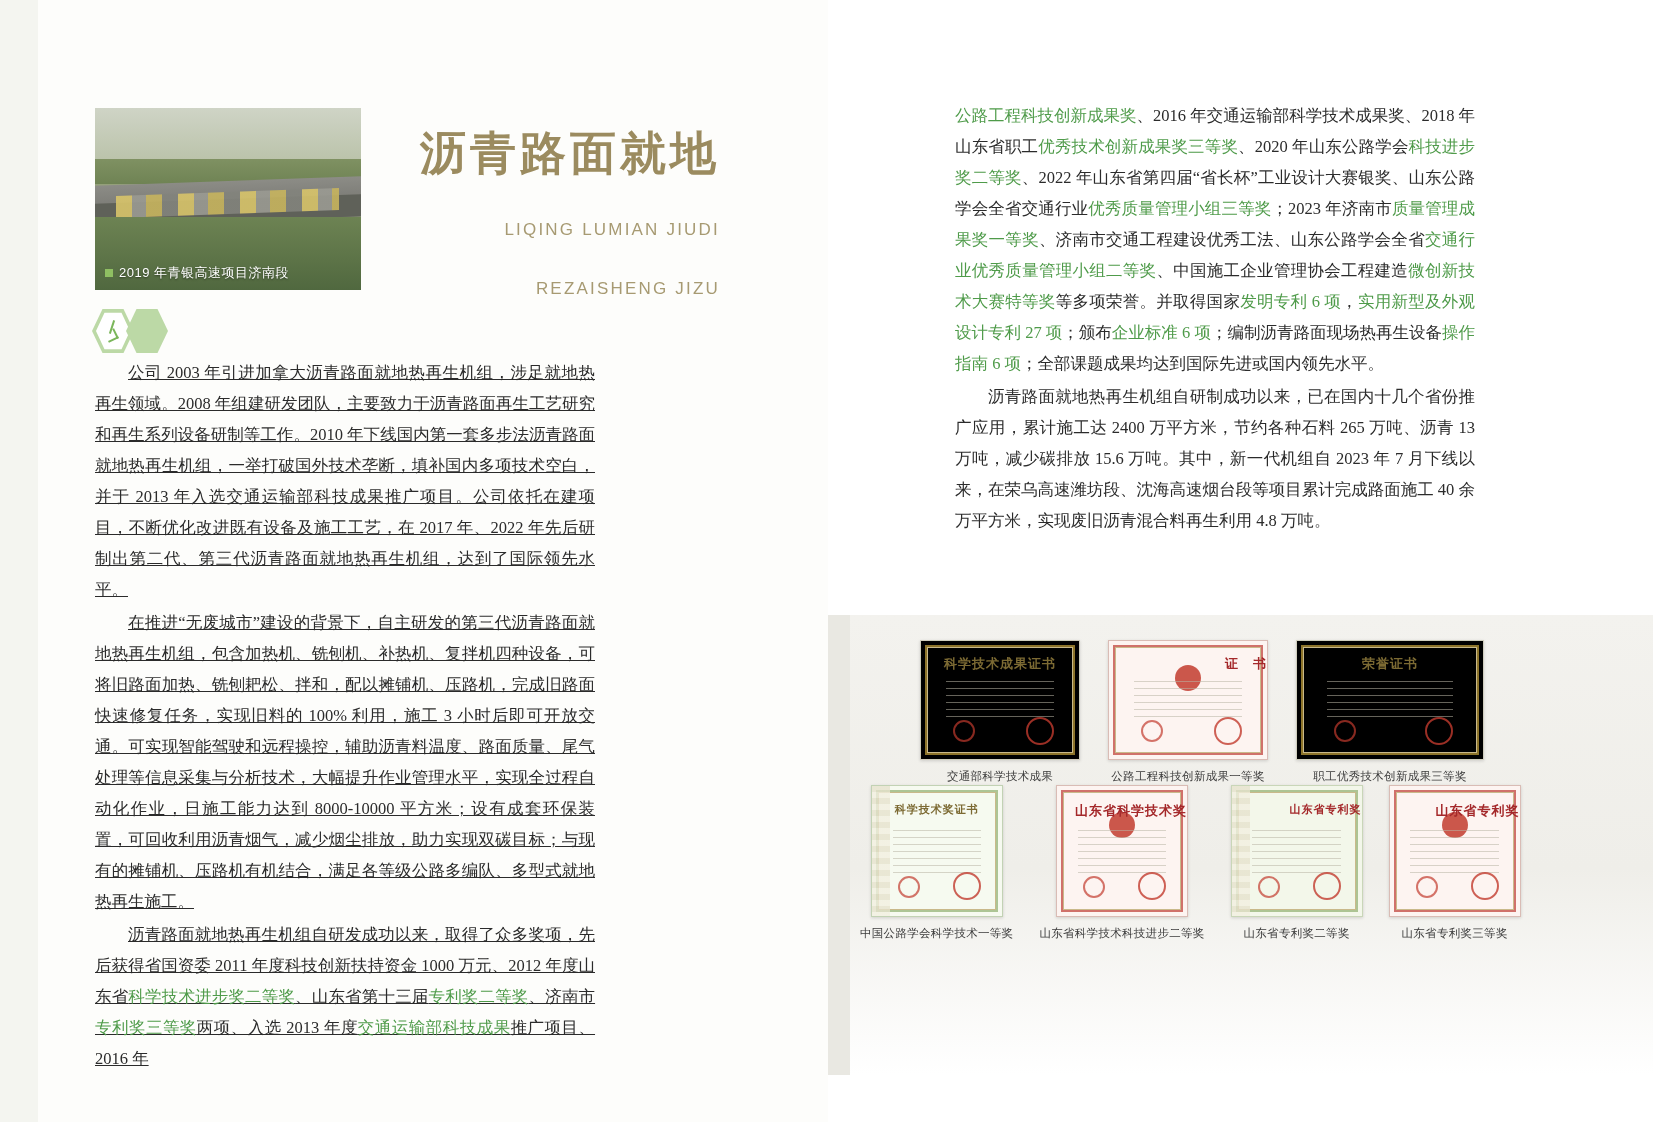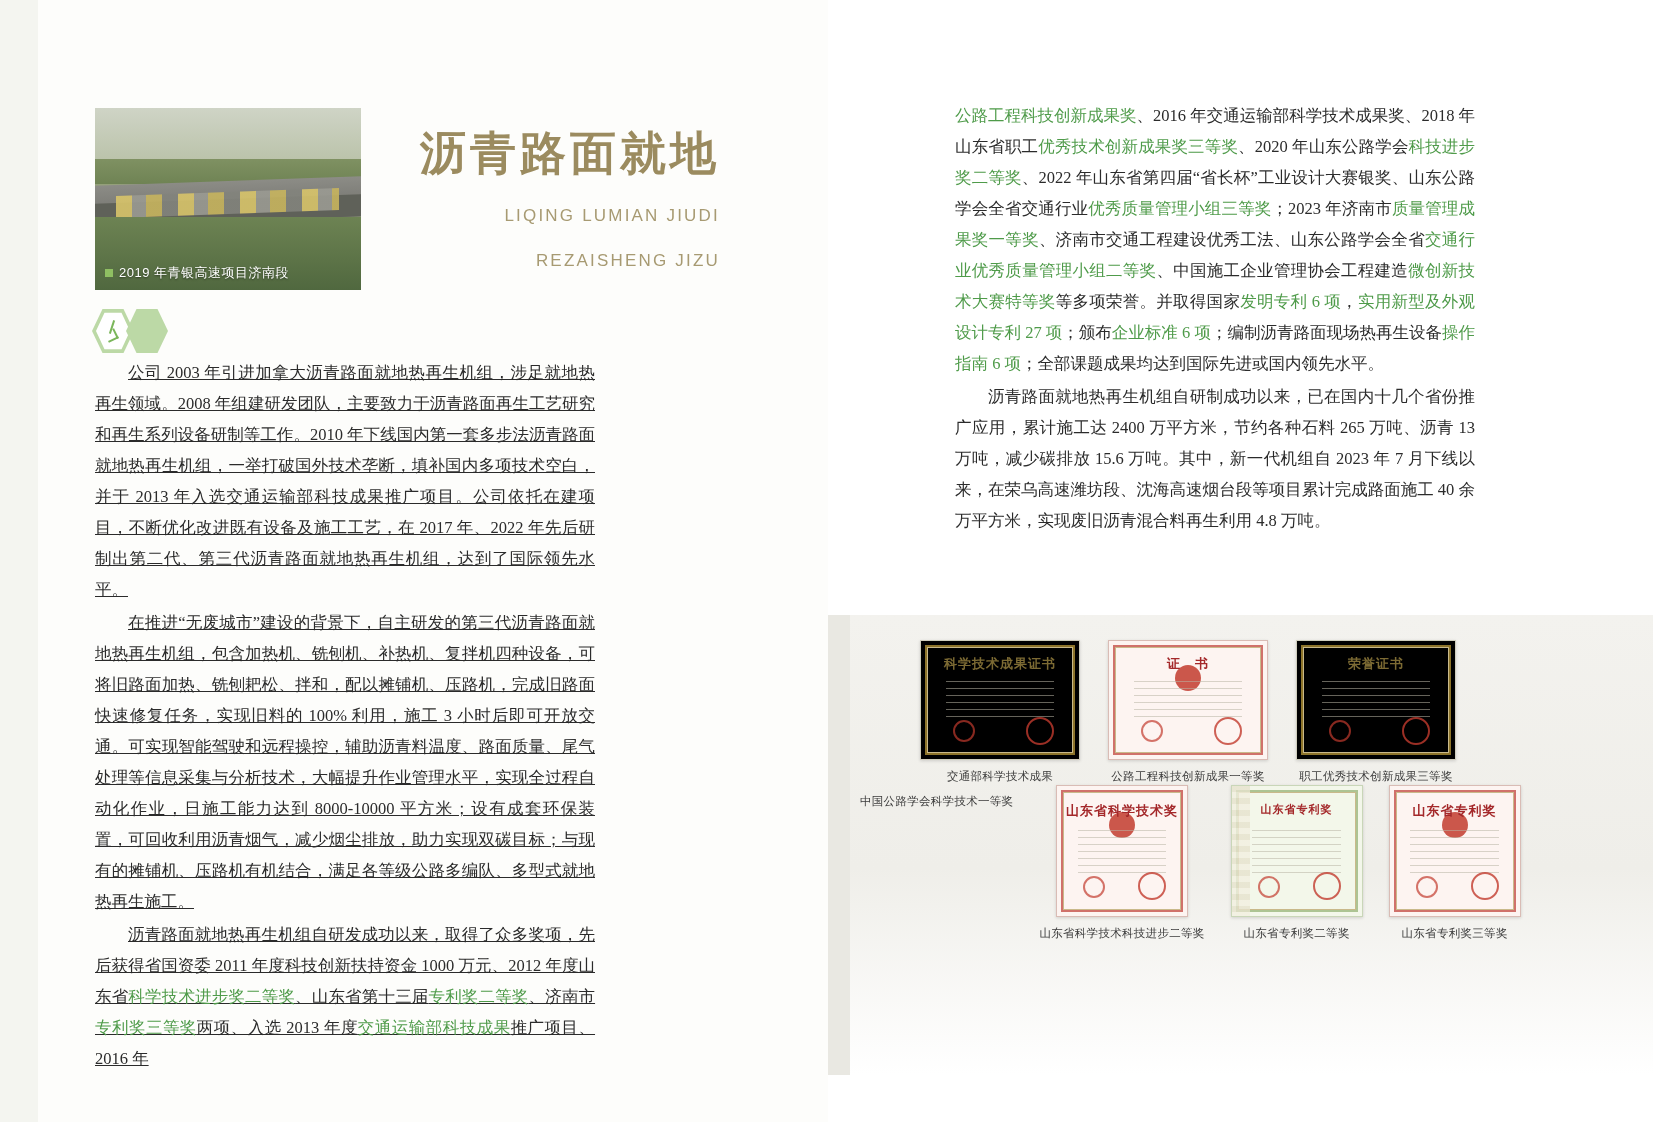--- a/index.html
+++ b/index.html
@@ -117,21 +117,21 @@
   }
   .title-cn {
     font-size: 46px;
     line-height: 1.28;
     color: #9b8b5f;
     letter-spacing: 4px;
     font-weight: bold;
     font-family: "Liberation Serif", serif;
   }
   .title-py {
-    margin-top: 18px;
+    margin-top: 32px;
     font-size: 17px;
     letter-spacing: 2.2px;
     color: #a79a72;
     line-height: 1.6;
     font-family: "Liberation Sans", sans-serif;
   }
 
   
   .hex-deco {
     position: absolute;
@@ -223,21 +223,21 @@
   }
   .cert-title {
     position: absolute;
     left: 0; right: 0; top: 12%;
     text-align: center;
     font-size: 11px;
     font-weight: bold;
     color: #7c6a33;
     letter-spacing: 1px;
   }
-  .cert-title.red { color: #a4282a; }
+  .cert-title.red { color: #a4282a; text-align: right; }
   .cert-title.big { font-size: 13px; }
   .cert-lines {
     position: absolute;
     left: 16%; right: 16%; top: 34%;
     height: 34%;
     background: repeating-linear-gradient(180deg,#b9b5a5 0 1px,transparent 1px 7px);
     opacity: .55;
   }
   .cert-seal {
     position: absolute;
@@ -371,34 +371,43 @@
           <div class="inner-border"></div>
           <div class="cert-emblem"></div>
           <div class="cert-title red big">证　书</div>
           <div class="cert-lines"></div>
           <div class="cert-seal"></div>
           <div class="cert-seal2"></div>
         </div>
         <div class="cert-cap">公路工程科技创新成果一等奖</div>
       </div>
       <div class="cert">
-        <div class="cert-frame f-gold" style="width: 158px; height: 118px;">
+        <div class="cert-frame f-gold" style="width: 158px; height: 118px; padding-left: 28px;">
           <div class="ribbon-gold"></div>
           <div class="inner-border"></div>
           <div class="cert-title big">荣誉证书</div>
           <div class="cert-lines"></div>
           <div class="cert-seal"></div>
           <div class="cert-seal2"></div>
         </div>
         <div class="cert-cap">职工优秀技术创新成果三等奖</div>
       </div>
     </div>
 
   <div class="cert-row" id="cert-row-2" style="left:860px; top:785px; gap:26px;">
       <div class="cert">
+        <div class="cert-frame f-green" style="width: 130px; height: 130px;">
+          <div class="ribbon-green"></div>
+          <div class="inner-border"></div>
+          <div class="corner-band"></div>
+          <div class="cert-title">科学技术奖证书</div>
+          <div class="cert-lines"></div>
+          <div class="cert-seal"></div>
+          <div class="cert-seal2"></div>
+        </div>
         <div class="cert-cap">中国公路学会科学技术一等奖</div>
       </div>
       <div class="cert">
         <div class="cert-frame f-red" style="width: 130px; height: 130px;">
           <div class="ribbon-red"></div>
           <div class="inner-border"></div>
           <div class="cert-emblem"></div>
           <div class="cert-title red big">山东省科学技术奖</div>
           <div class="cert-lines"></div>
           <div class="cert-seal"></div>

